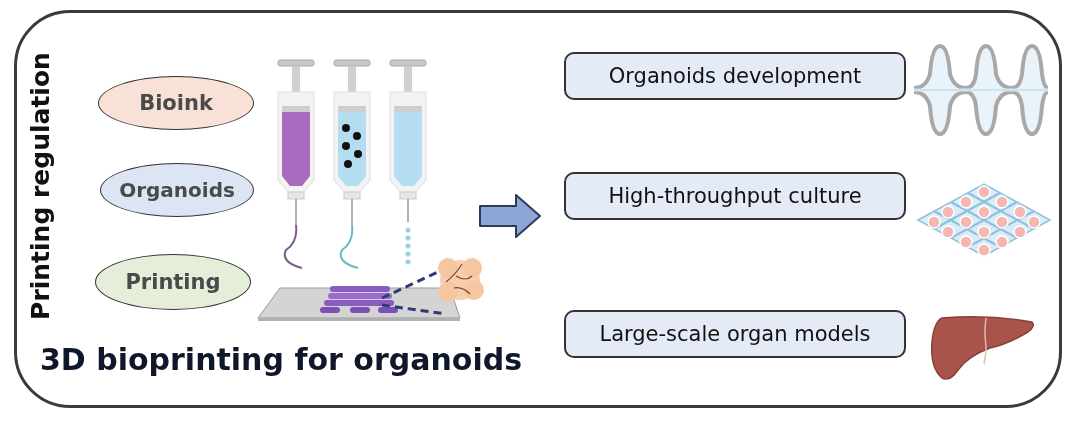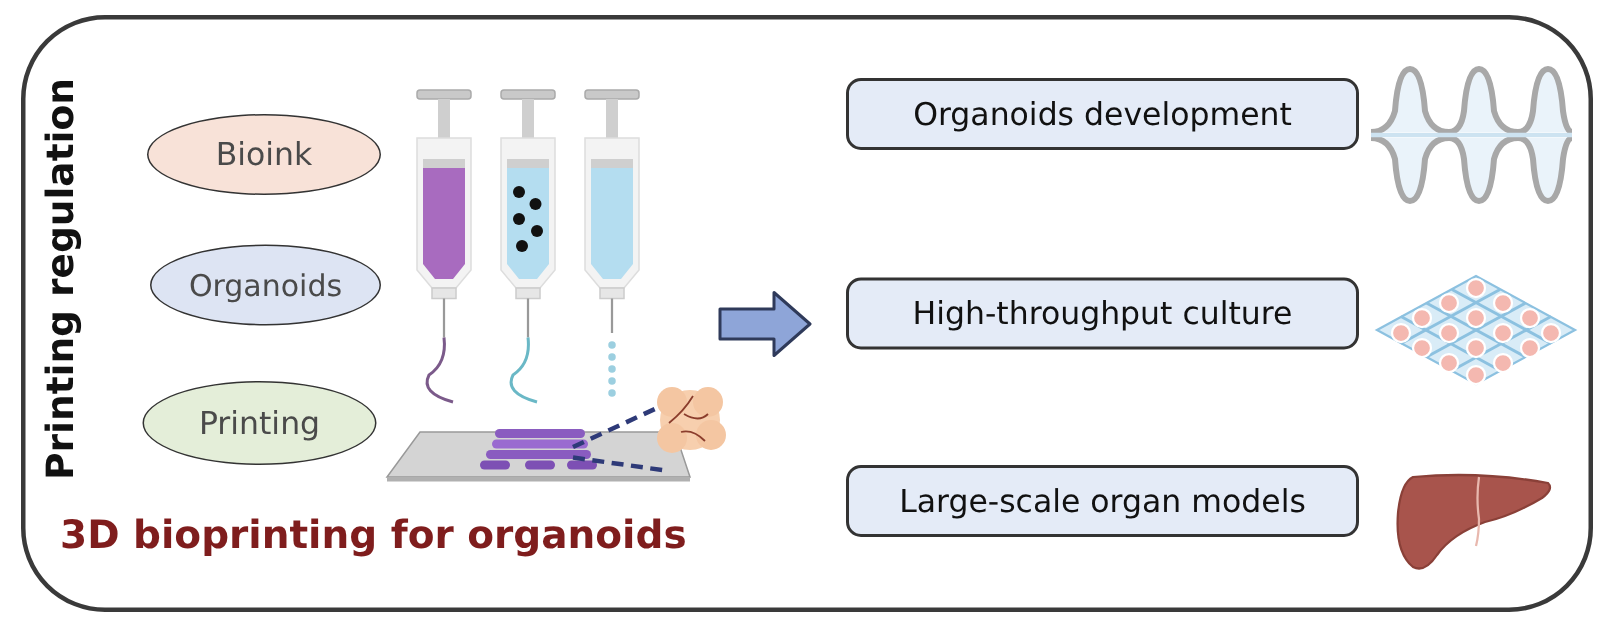--- a/index.html
+++ b/index.html
@@ -5,31 +5,31 @@
   html, body { margin: 0; padding: 0; background: #ffffff; }
   body { width: 1080px; height: 422px; position: relative; overflow: hidden;
          font-family: "DejaVu Sans", "Liberation Sans", sans-serif; }
   .frame { position: absolute; left: 14px; top: 10px; width: 1048px; height: 398px;
            border: 3px solid #3a3a3a; border-radius: 56px; box-sizing: border-box; background: #fff; }
   .vtitle { position: absolute; left: 40px; top: 186px; transform-origin: center center;
             transform: translate(-50%, -50%) rotate(-90deg); white-space: nowrap;
             font-weight: bold; font-size: 25px; color: #111; }
   .ellipse { position: absolute; border: 1.5px solid #333; border-radius: 50%;
              display: flex; align-items: center; justify-content: center;
-             font-weight: normal; font-size: 21px; color: #4a4a4a; box-sizing: border-box; }
+             font-weight: bold; font-size: 21px; color: #4a4a4a; box-sizing: border-box; }
   .e1 { left: 98px;  top: 76px;  width: 156px; height: 54px; background: #f8e2d8; }
   .e2 { left: 100px; top: 163px; width: 154px; height: 54px; background: #dde4f3; font-size: 20px; }
   .e3 { left: 95px;  top: 254px; width: 156px; height: 56px; background: #e4eed9; }
-  .main-title { position: absolute; left: 40px; top: 342px; font-weight: bold; font-size: 26px; color: #7f1d1d; white-space: nowrap; }
+  .main-title { position: absolute; left: 40px; top: 342px; font-weight: bold; font-size: 30px; color: #0f172a; white-space: nowrap; }
   .box { position: absolute; left: 564px; width: 342px; height: 48px; background: #e4ebf7;
          border: 2px solid #333; border-radius: 10px; box-sizing: border-box;
          display: flex; align-items: center; justify-content: center; text-align: center;
          font-weight: normal; font-size: 21px; color: #111; line-height: 1.15; padding: 0 10px; }
   .b1 { top: 52px; }
-  .b2 { top: 185px; text-align: center; }
+  .b2 { top: 172px; text-align: center; }
   .b3 { top: 310px; }
   .illus { position: absolute; }
   svg { display: block; }
 </style>
 </head>
 <body>
 
 <div class="frame"></div>
 
 <div class="vtitle">Printing regulation</div>

